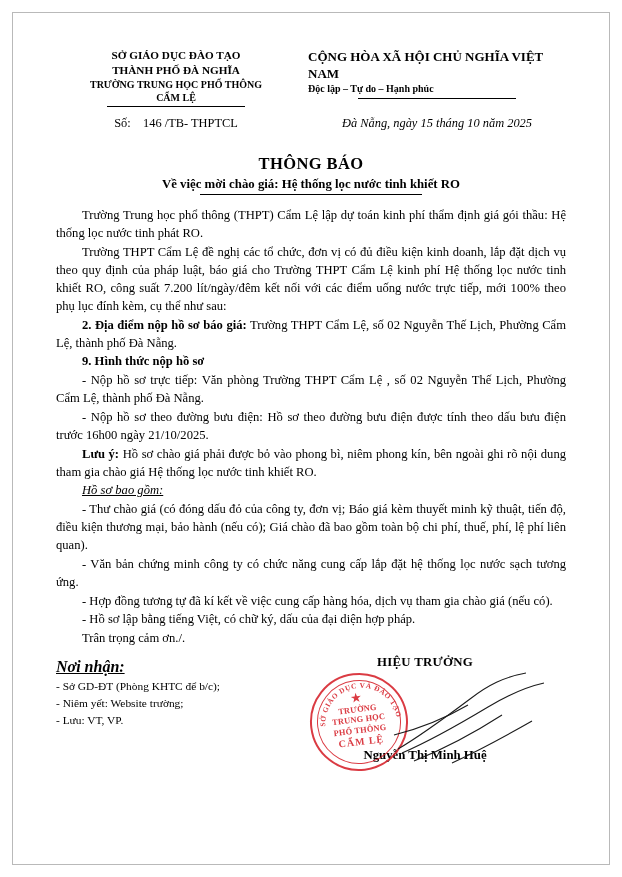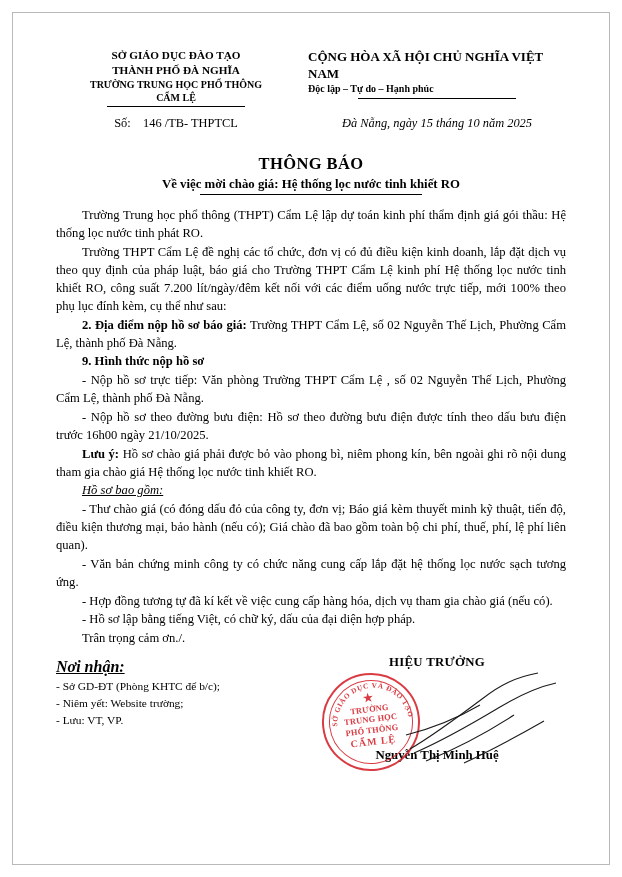--- a/index.html
+++ b/index.html
@@ -132,21 +132,21 @@
     line-height: 1.46;
   }
   .recipients .hdr {
     font-weight: bold;
     font-style: italic;
     text-decoration: underline;
     font-size: 16px;
   }
   .signer {
     position: absolute;
-    right: 10px;
+    right: 22px;
     top: 0;
     width: 238px;
     text-align: center;
   }
   .signer .role {
     font-size: 12.8px;
     font-weight: bold;
     letter-spacing: 0.3px;
   }
   .signer .name {

